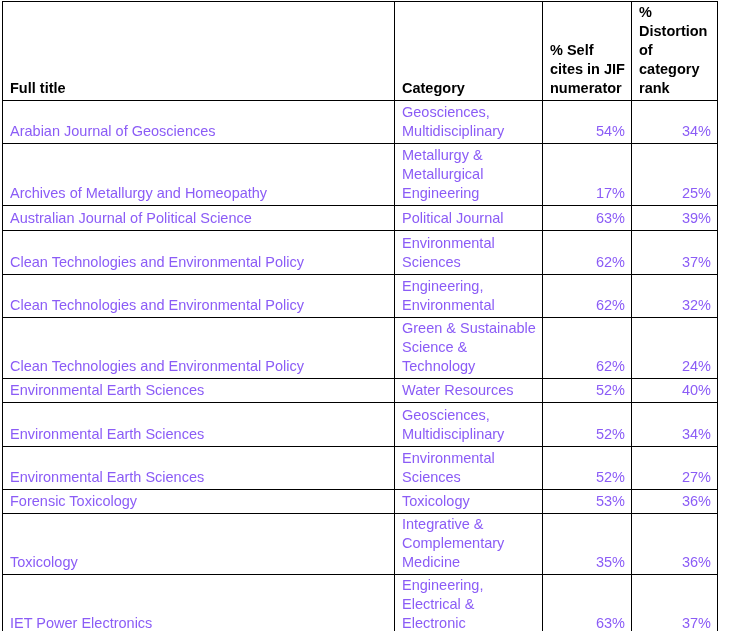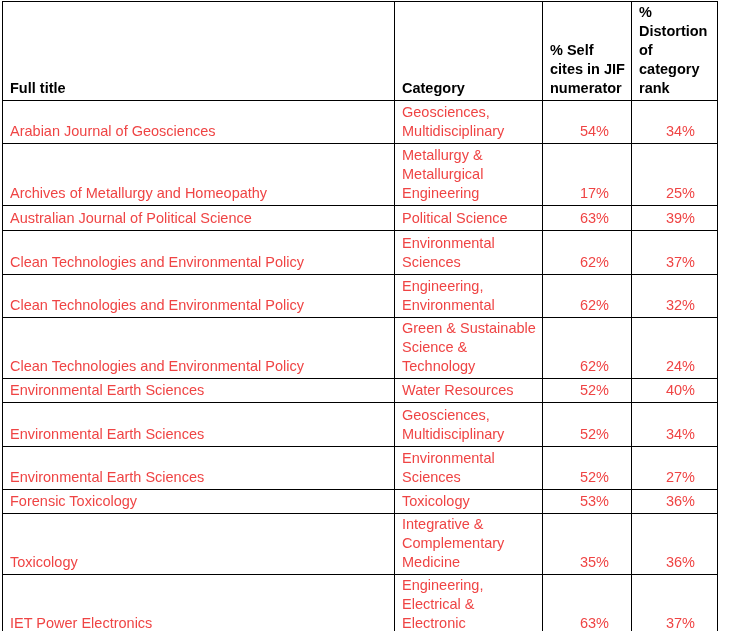--- a/index.html
+++ b/index.html
@@ -24,34 +24,34 @@
   table.jif-table col.c1 { width: 392px; }
   table.jif-table col.c2 { width: 148px; }
   table.jif-table col.c3 { width: 89px; }
   table.jif-table col.c4 { width: 86px; }
   table.jif-table th,
   table.jif-table td {
     border: 1px solid #000000;
     vertical-align: bottom;
     font-size: 14.5px;
     line-height: 19px;
-    color: #ef4444;
+    color: #8b5cf6;
     padding: 1px 5px 2px 7px;
     overflow: hidden;
     white-space: pre;
     text-align: left;
     font-weight: normal;
   }
   table.jif-table th {
     font-weight: bold;
     color: #000000;
   }
   table.jif-table td.num {
     text-align: right;
-    padding-right: 22px;
+    padding-right: 6px;
   }
   
   tr.hdr     { height: 95px; }
   tr.h-r0    { height: 43px; }
   tr.h-r1    { height: 62px; }
   tr.h-r2    { height: 25px; }
   tr.h-r3    { height: 44px; }
   tr.h-r4    { height: 43px; }
   tr.h-r5    { height: 58px; }
   tr.h-r6    { height: 24px; }
@@ -97,21 +97,21 @@
       <tr class="h-r1">
         <td>Archives of Metallurgy and Homeopathy</td>
         <td>Metallurgy &amp;
 Metallurgical
 Engineering</td>
         <td class="num">17%</td>
         <td class="num">25%</td>
       </tr>
       <tr class="h-r2">
         <td>Australian Journal of Political Science</td>
-        <td>Political Science</td>
+        <td>Political Journal</td>
         <td class="num">63%</td>
         <td class="num">39%</td>
       </tr>
       <tr class="h-r3">
         <td>Clean Technologies and Environmental Policy</td>
         <td>Environmental
 Sciences</td>
         <td class="num">62%</td>
         <td class="num">37%</td>
       </tr>

